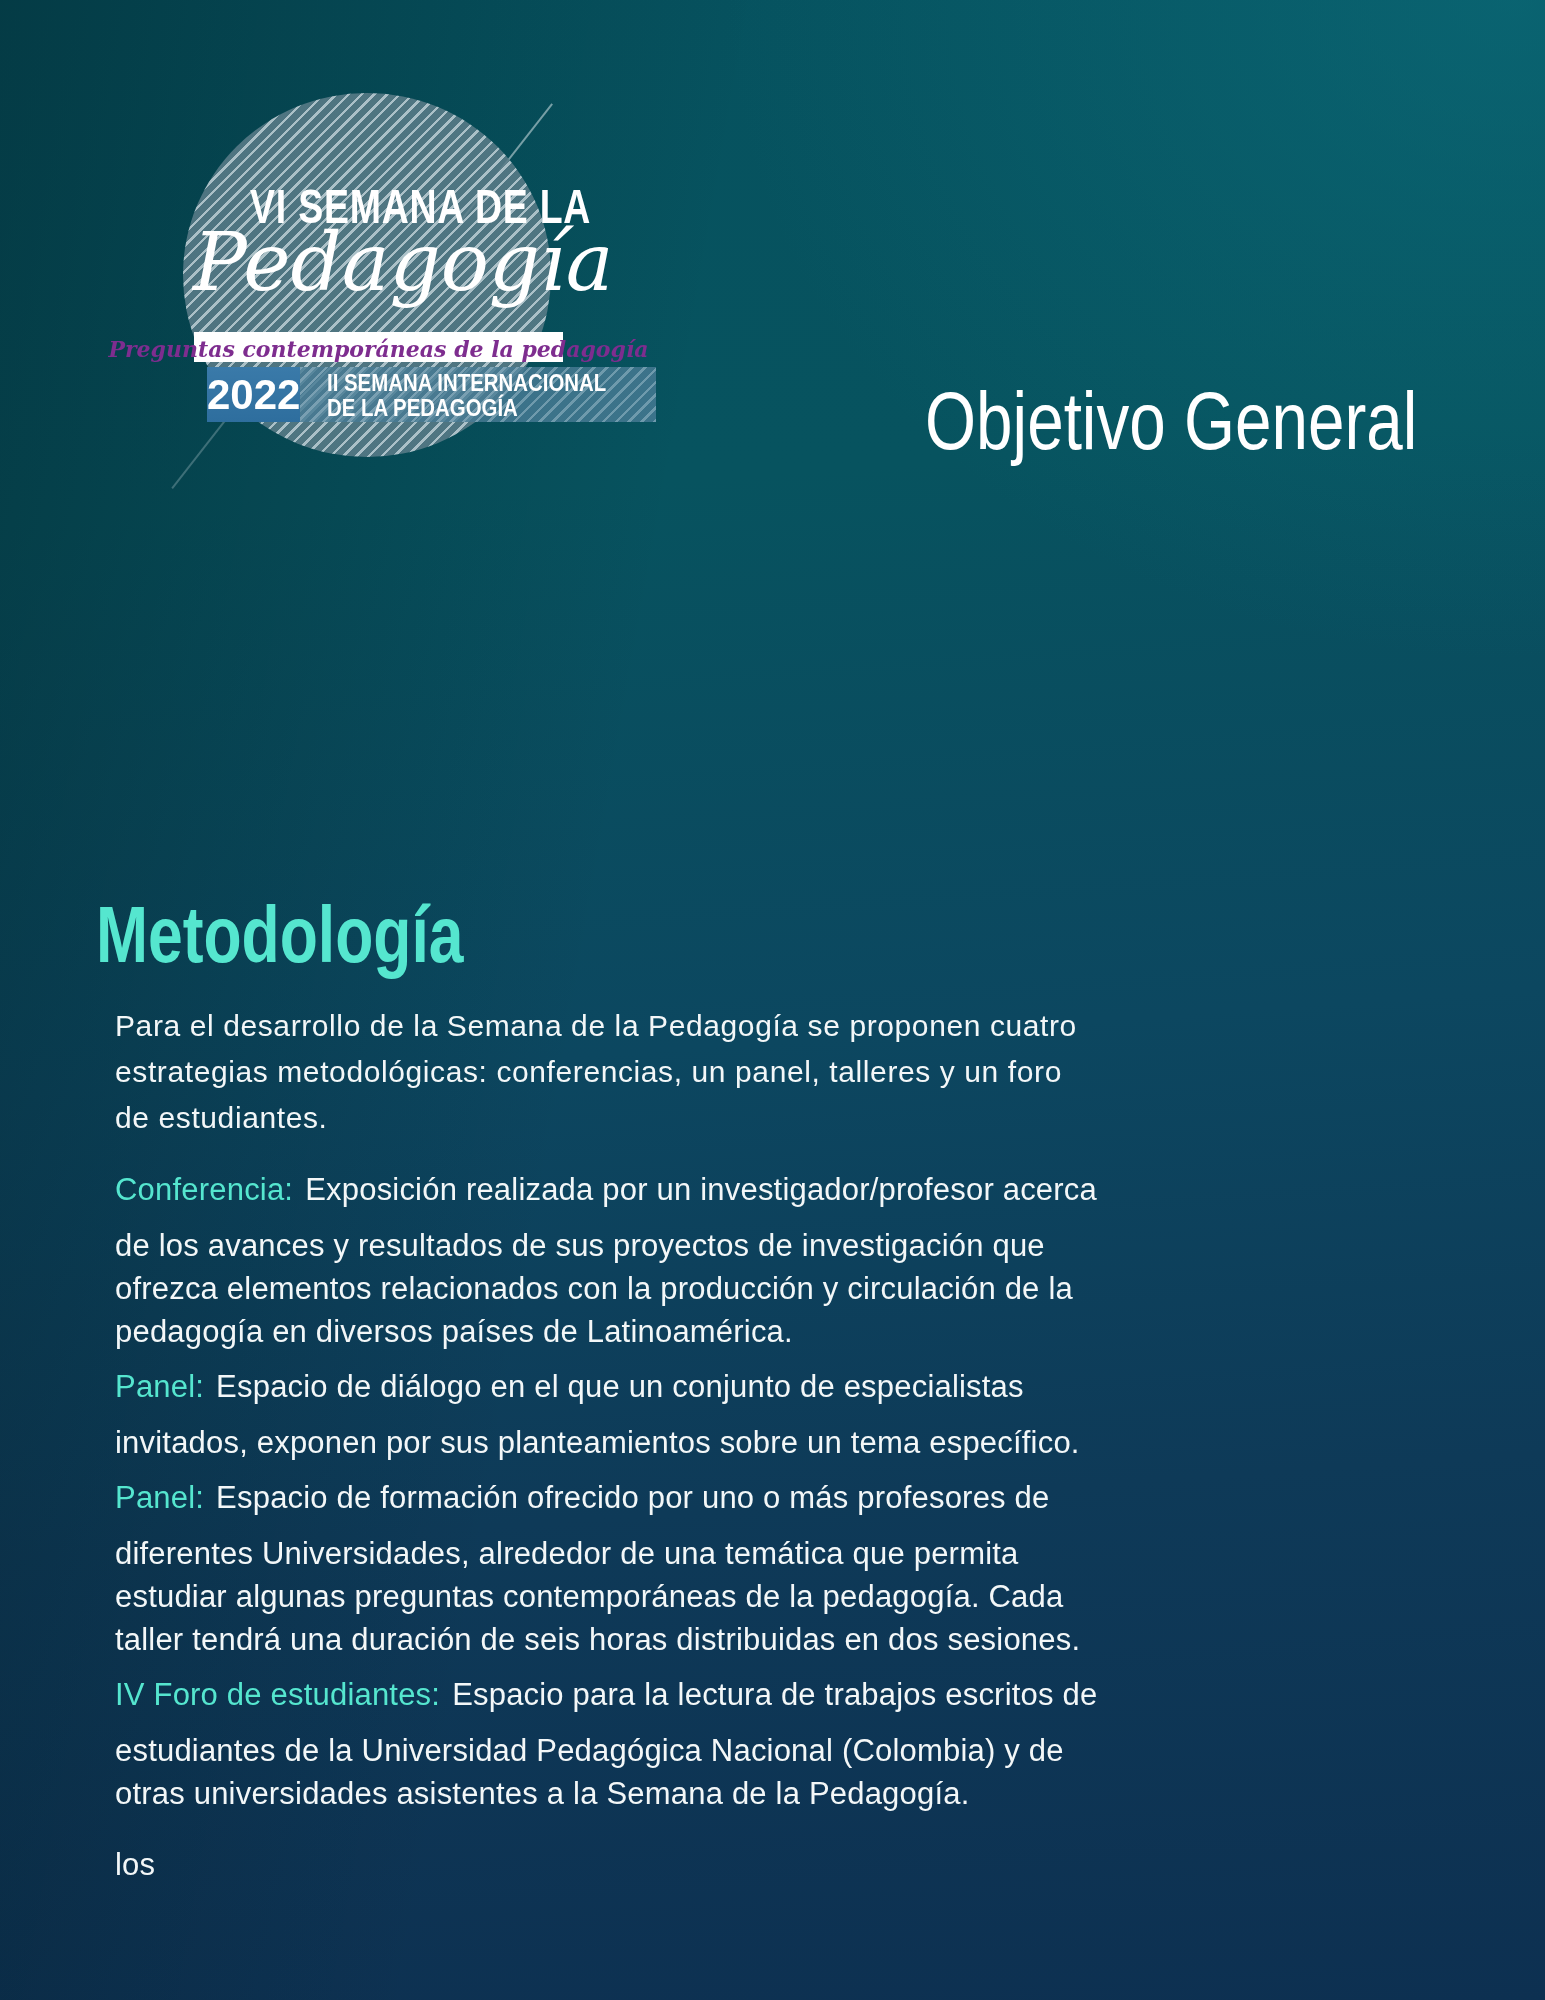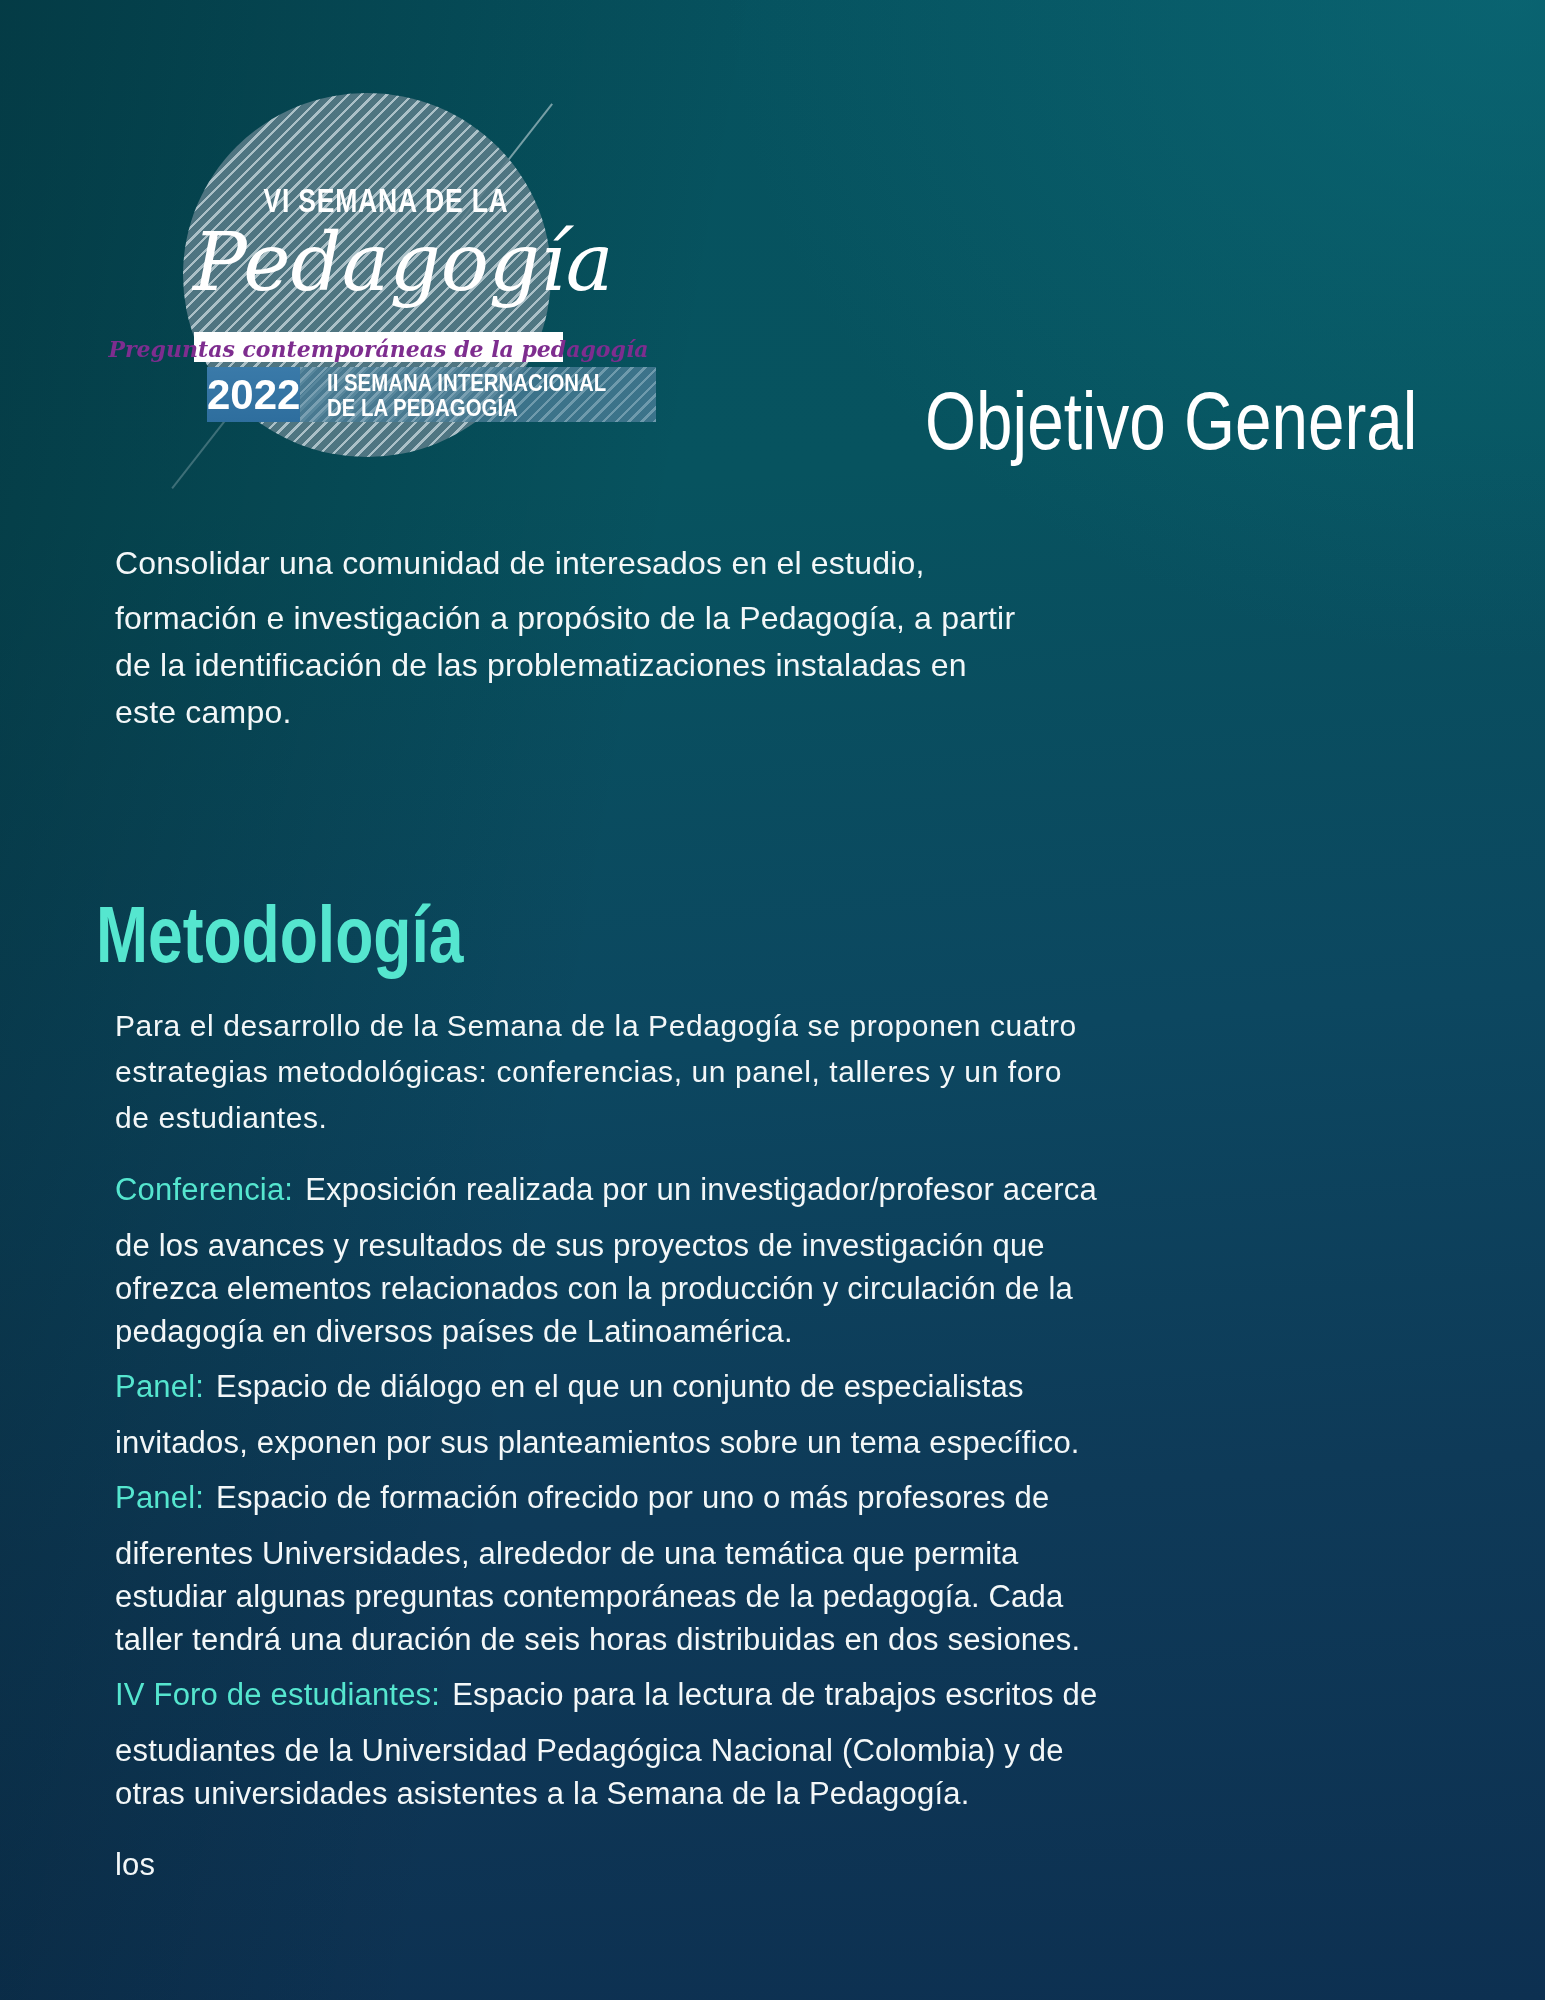--- a/index.html
+++ b/index.html
@@ -13,21 +13,21 @@
   }
   
   .badge{
     position:absolute;left:183px;top:93px;width:368px;height:364px;border-radius:50%;
     background-color:rgba(104,136,148,0.82);
     background-image:repeating-linear-gradient(135deg,
       rgba(228,238,242,0.60) 0px, rgba(228,238,242,0.60) 2.5px,
       rgba(56,94,106,0.22) 2.5px, rgba(56,94,106,0.22) 9px);
   }
   .badge-top{position:absolute;left:19px;right:-19px;top:90px;text-align:center;
-    color:#fff;font-weight:bold;font-size:34px;line-height:1;white-space:nowrap;}
+    color:#fff;font-weight:bold;font-size:48px;line-height:1;white-space:nowrap;}
   .badge-top .cond{display:inline-block;transform:scaleX(0.78);letter-spacing:1px;}
   .badge-script{position:absolute;left:10px;right:-14px;top:126px;text-align:center;
     font-family:"DejaVu Serif",serif;font-style:italic;font-size:80px;line-height:1.1;
     color:#fff;white-space:nowrap;}
   .ribbon{position:absolute;left:11px;top:239px;width:369px;height:30px;background:#ffffff;
     display:flex;align-items:flex-end;justify-content:center;}
   .ribbon span{font-family:"DejaVu Serif",serif;font-style:italic;font-weight:bold;
     font-size:22px;color:#7e2d8f;white-space:nowrap;}
   .intl-bar{position:absolute;left:24px;top:274px;width:356px;height:55px;display:flex;}
   .year-box{width:113px;background:linear-gradient(180deg,#3a7aa9,#2e6e9e);color:#fff;
@@ -84,26 +84,20 @@
       <div class="intl-text">
         <span class="cond">II SEMANA INTERNACIONAL</span>
         <span class="cond">DE LA PEDAGOGÍA</span>
       </div>
     </div>
   </div>
 
   <h1 class="title-objetivo">
     <span class="cond">Objetivo General</span>
   </h1>
-  <div class="objetivo-block">
-    <div class="pblock-lead">Consolidar una comunidad de interesados en el estudio,</div>
-    <div class="pblock-body">formación e investigación a propósito de la Pedagogía, a partir
-de la identificación de las problematizaciones instaladas en
-este campo.</div>
-  </div>
 
   <h2 class="title-met">
     <span class="cond">Metodología</span>
   </h2>
   <div class="met-intro">Para el desarrollo de la Semana de la Pedagogía se proponen cuatro
 estrategias metodológicas: conferencias, un panel, talleres y un foro
 de estudiantes.</div>
 
   <div class="items">
 

